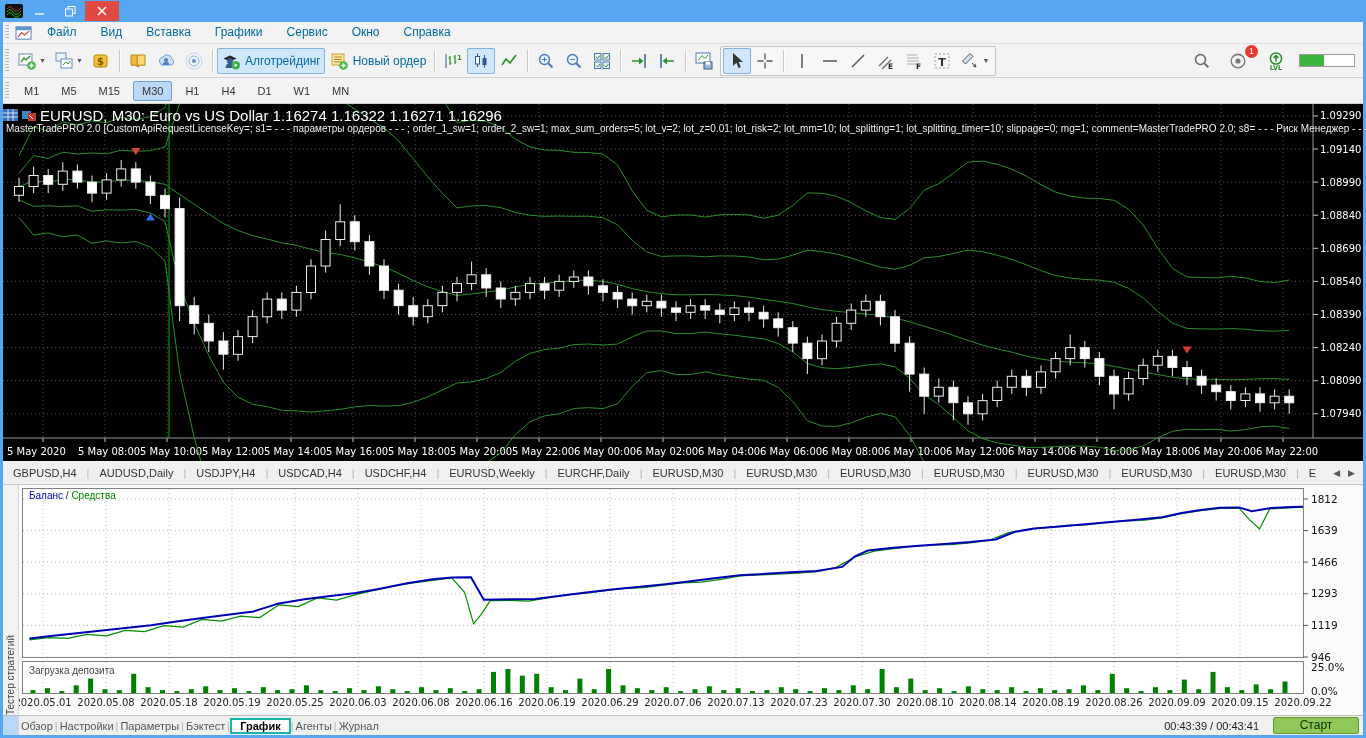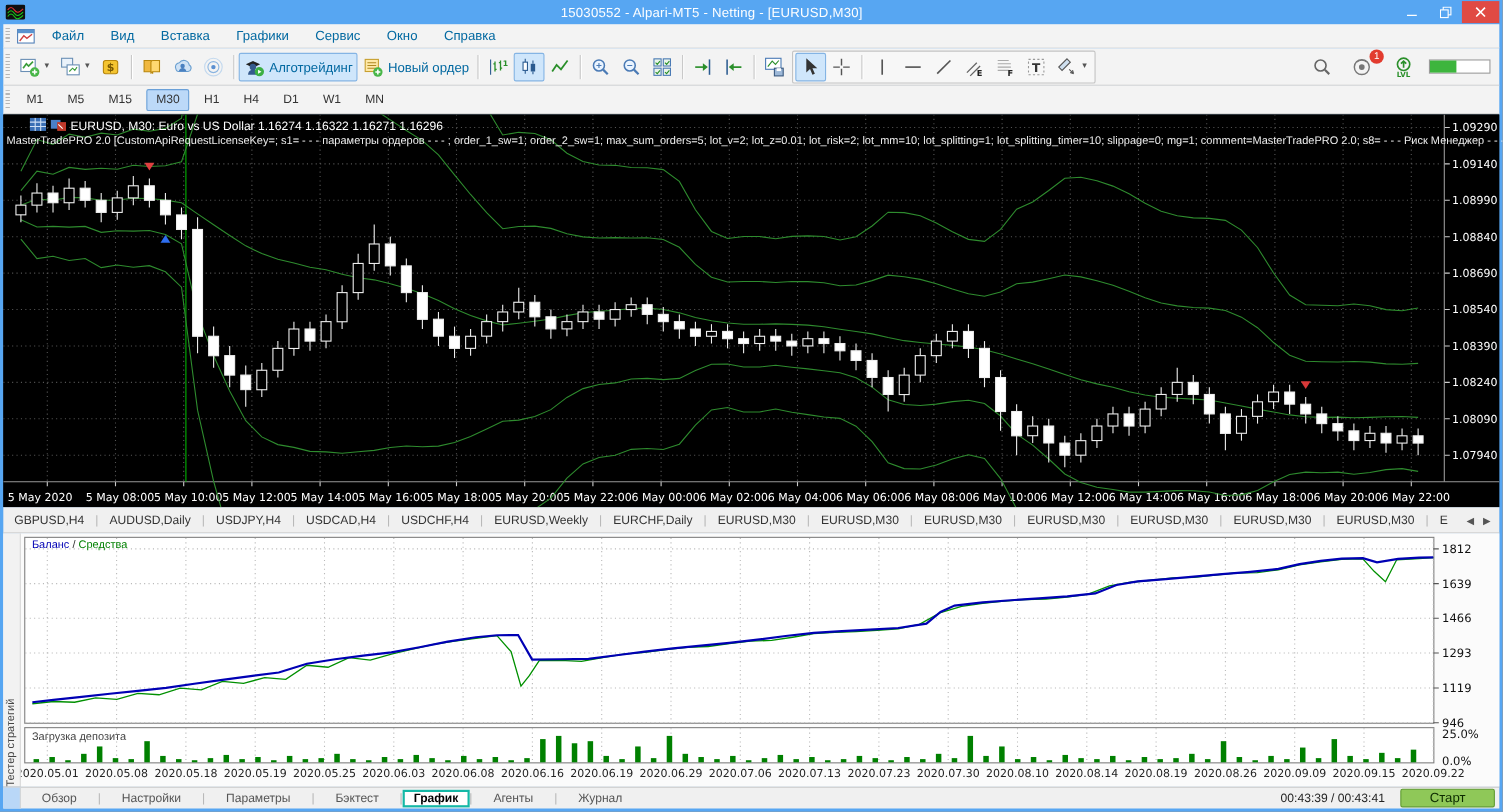--- a/index.html
+++ b/index.html
@@ -30,63 +30,62 @@
   .badge{position:absolute;top:-4px;right:-6px;background:#e23b2e;color:#fff;border-radius:8px;font-size:9px;min-width:13px;height:13px;line-height:13px;text-align:center;padding:0 2px;}
   .noti{position:relative;display:flex;}
   .pbar{width:56px;height:13px;border:1px solid #9a9a9a;background:#fff;}
   .pbar>div{height:100%;background:#3db53d;}
   
   .tfbar{height:26px;background:#f3f3f3;display:flex;align-items:center;flex:0 0 26px;border-bottom:1px solid #cfcfcf;}
   .tf{font-size:11px;color:#333;padding:3px 8px;border:1px solid transparent;border-radius:2px;margin:0 2px;cursor:default;}
   .tf.active{background:#bcd9f8;border-color:#6aa0d8;}
   
   .chart-wrap{position:relative;flex:0 0 357px;height:357px;background:#000;}
-  .chart-head{position:absolute;left:24px;top:3px;display:flex;align-items:center;gap:4px;color:#fff;font-size:11px;text-align:center;}
+  .chart-head{position:absolute;left:0;top:3px;display:flex;align-items:center;gap:4px;color:#fff;font-size:15px;text-align:center;}
   .paramline{position:absolute;left:3px;top:19px;color:#eee;font-size:10px;white-space:nowrap;}
   svg text{font-family:"DejaVu Sans",sans-serif;}
   
   .chart-tabs{height:24px;background:#f0f0f0;border-bottom:1px solid #c8c8c8;display:flex;align-items:center;flex:0 0 24px;font-size:11px;color:#333;}
   .ctab{padding:3px 10px;cursor:default;white-space:nowrap;}
   .ctsep{color:#b5b5b5;}
   .scrolls{margin-left:auto;display:flex;gap:8px;padding-right:8px;color:#555;font-size:9px;}
   
   .tester{flex:0 0 230px;height:230px;display:flex;background:#fafafa;}
   .tester-side{width:16px;background:#f2f2f2;border-right:1px solid #d5d5d5;display:flex;justify-content:center;padding-top:8px;}
   .tester-side span{writing-mode:vertical-rl;transform:rotate(180deg);font-size:10px;color:#444;}
   .tester-main{position:relative;flex:1;background:#fbfbfb;}
   .legend{position:absolute;left:10px;top:5px;font-size:10px;}
   .legend .lb{color:#0000b4;}
   .legend .ls{color:#333;}
   .legend .le{color:#008000;}
   .loadlabel{position:absolute;left:10px;top:180px;font-size:10px;color:#444;}
   
   .bottombar{flex:0 0 20px;height:20px;background:#f0f0f0;border-top:1px solid #c0c0c0;display:flex;align-items:center;font-size:11px;color:#555;}
   .side-stub{width:16px;height:100%;background:#b9d7f7;border-right:1px solid #d5d5d5;flex:0 0 16px;}
-  .btab{padding:1px 19px;cursor:default;white-space:nowrap;}
+  .btab{padding:1px 2px;cursor:default;white-space:nowrap;}
   .btab.active{background:#fff;border:2px solid #14b8a6;color:#000;font-weight:bold;padding:0 8px;}
   .bsep{color:#b5b5b5;}
   .spacer{flex:1;}
   .clock{color:#222;margin-right:14px;}
   .start{background:#8fc858;border:1px solid #5f9a30;border-radius:2px;font-size:12px;color:#0c2a00;width:86px;height:17px;margin-right:4px;line-height:13px;}
 </style>
 </head>
 <body>
 
 <div class="window">
 
   <div class="titlebar">
     <span class="title-icon">
       <svg width="18" height="14" viewBox="0 0 18 14">
           <rect width="18" height="14" rx="2" fill="#101010"></rect>
           <path d="M2 5c2-3 4-3 6 0s4 3 8 -1" stroke="#e03030" fill="none"></path>
           <path d="M2 8c2-3 4-3 6 0s4 3 8 -1" stroke="#19c819" fill="none"></path>
           <path d="M2 11c2-3 4-3 6 0s4 3 8 -1" stroke="#19c819" fill="none"></path>
         </svg>
     </span>
-    <span class="title">15030552 - Alpari-MT5 - Netting - [EURUSD,M30]</span>
     <span class="win-controls">
       <span class="wbtn">
           <svg width="10" height="10">
             <path d="M0 8h9" stroke="#fff" stroke-width="1.3"></path>
           </svg>
         </span>
       <span class="wbtn">
           <svg width="11" height="11">
             <rect x="3" y="0.5" width="7" height="7" fill="none" stroke="#fff"></rect>
             <rect x="0.5" y="3" width="7" height="7" fill="#57a6f2" stroke="#fff"></rect>

